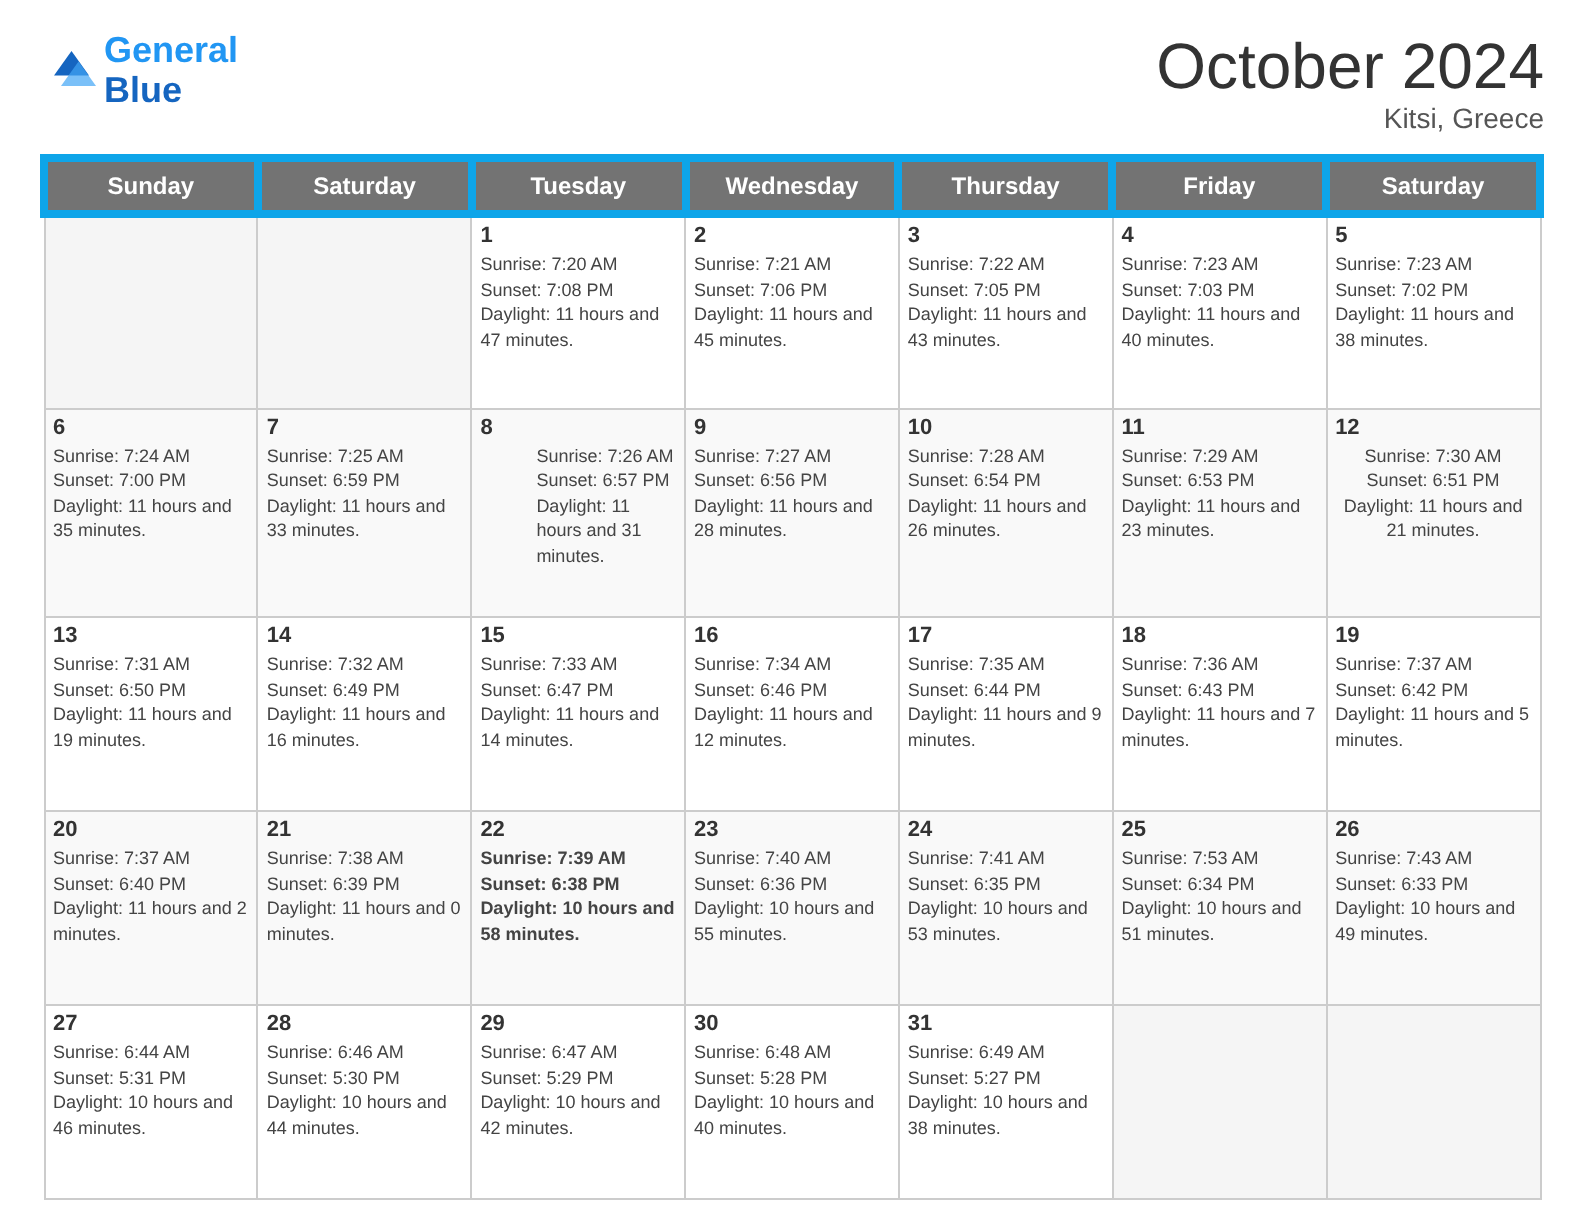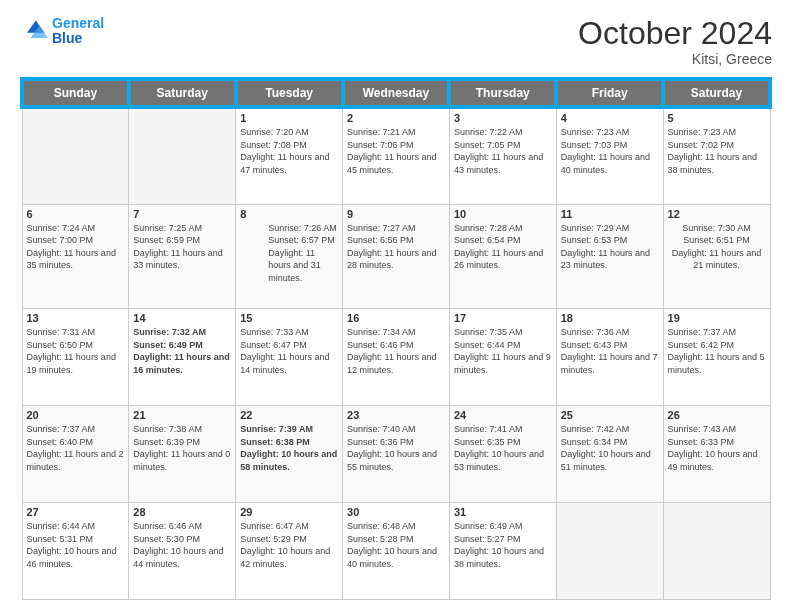--- a/index.html
+++ b/index.html
@@ -22,21 +22,21 @@
       justify-content: space-between;
       align-items: flex-start;
       margin-bottom: 10px;
     }
     .logo {
       display: flex;
       align-items: center;
       gap: 4px;
     }
     .logo-text {
-      font-size: 14px;
+      font-size: 18px;
       font-weight: bold;
       color: #333;
       line-height: 1.1;
     }
     .logo-text span {
       color: #2196F3;
     }
     .logo-icon {
       width: 28px;
       height: 28px;
@@ -220,21 +220,21 @@
         </tr>
         <tr class="row-odd">
           <td>
             <span class="day-number">13</span>
             <div class="day-info" style="white-space: pre-line;">Sunrise: 7:31 AM
 Sunset: 6:50 PM
 Daylight: 11 hours and 19 minutes.</div>
           </td>
           <td>
             <span class="day-number">14</span>
-            <div class="day-info" style="white-space: pre-line; font-weight: bold;">Sunrise: 7:32 AM
+            <div class="day-info" style="white-space: pre-line;">Sunrise: 7:32 AM
 Sunset: 6:49 PM
 Daylight: 11 hours and 16 minutes.</div>
           </td>
           <td>
             <span class="day-number">15</span>
             <div class="day-info" style="white-space: pre-line;">Sunrise: 7:33 AM
 Sunset: 6:47 PM
 Daylight: 11 hours and 14 minutes.</div>
           </td>
           <td>
@@ -288,21 +288,21 @@
 Daylight: 10 hours and 55 minutes.</div>
           </td>
           <td>
             <span class="day-number">24</span>
             <div class="day-info" style="white-space: pre-line;">Sunrise: 7:41 AM
 Sunset: 6:35 PM
 Daylight: 10 hours and 53 minutes.</div>
           </td>
           <td>
             <span class="day-number">25</span>
-            <div class="day-info" style="white-space: pre-line;">Sunrise: 7:42 AM
+            <div class="day-info" style="white-space: pre-line;">Sunrise: 7:53 AM
 Sunset: 6:34 PM
 Daylight: 10 hours and 51 minutes.</div>
           </td>
           <td>
             <span class="day-number">26</span>
             <div class="day-info" style="white-space: pre-line;">Sunrise: 7:43 AM
 Sunset: 6:33 PM
 Daylight: 10 hours and 49 minutes.</div>
           </td>
         </tr>

